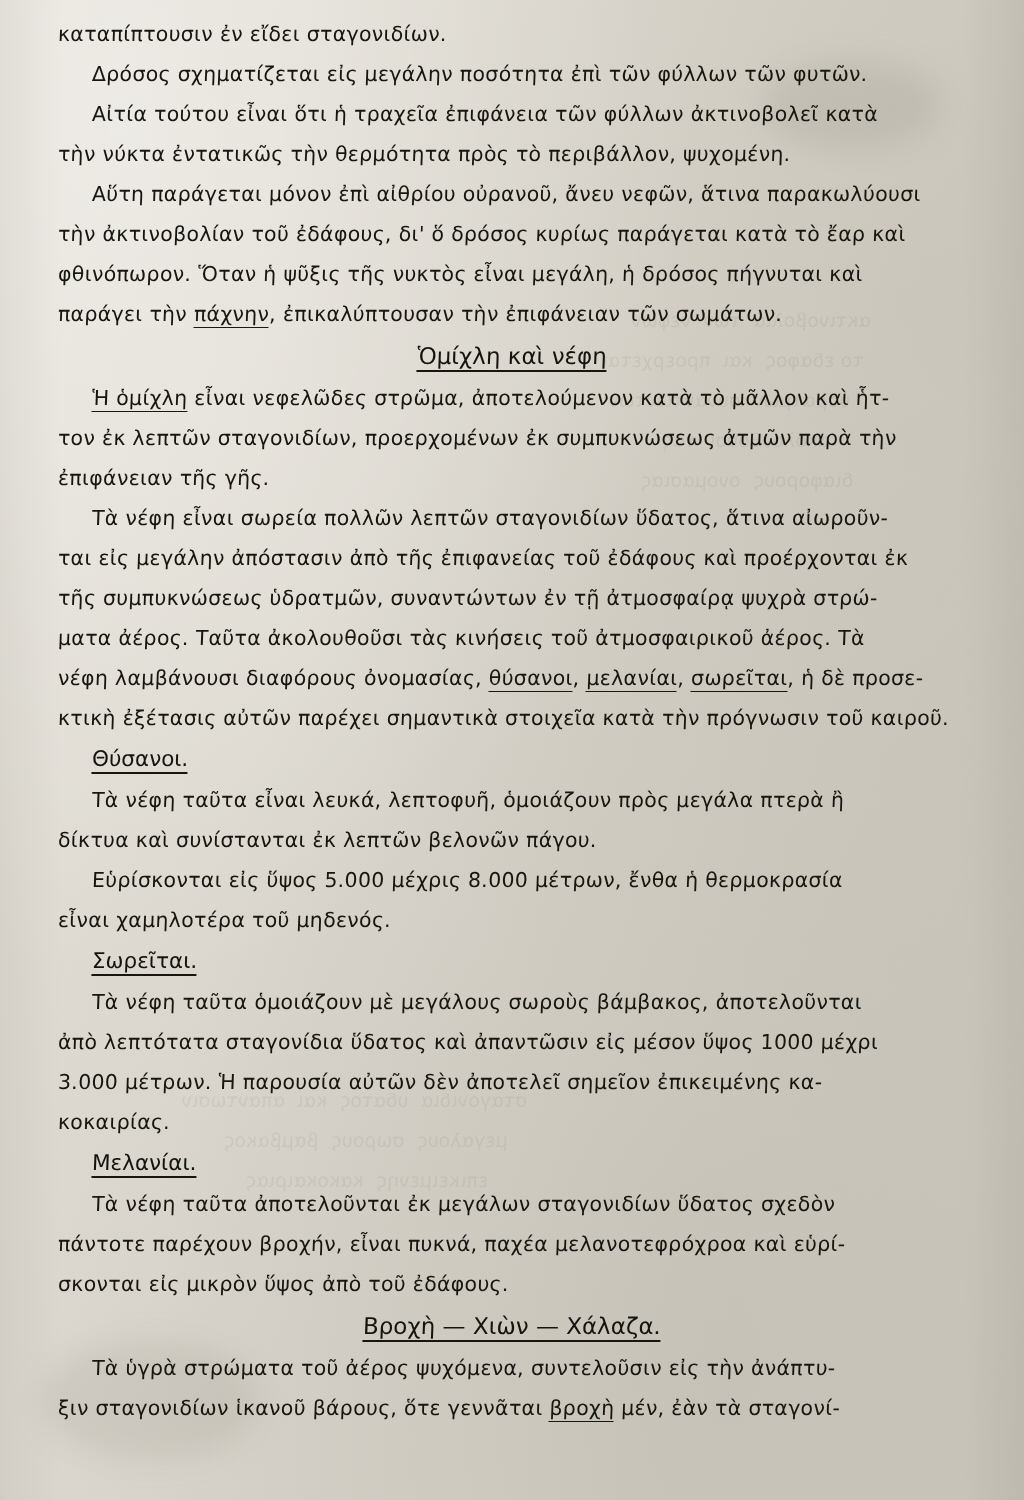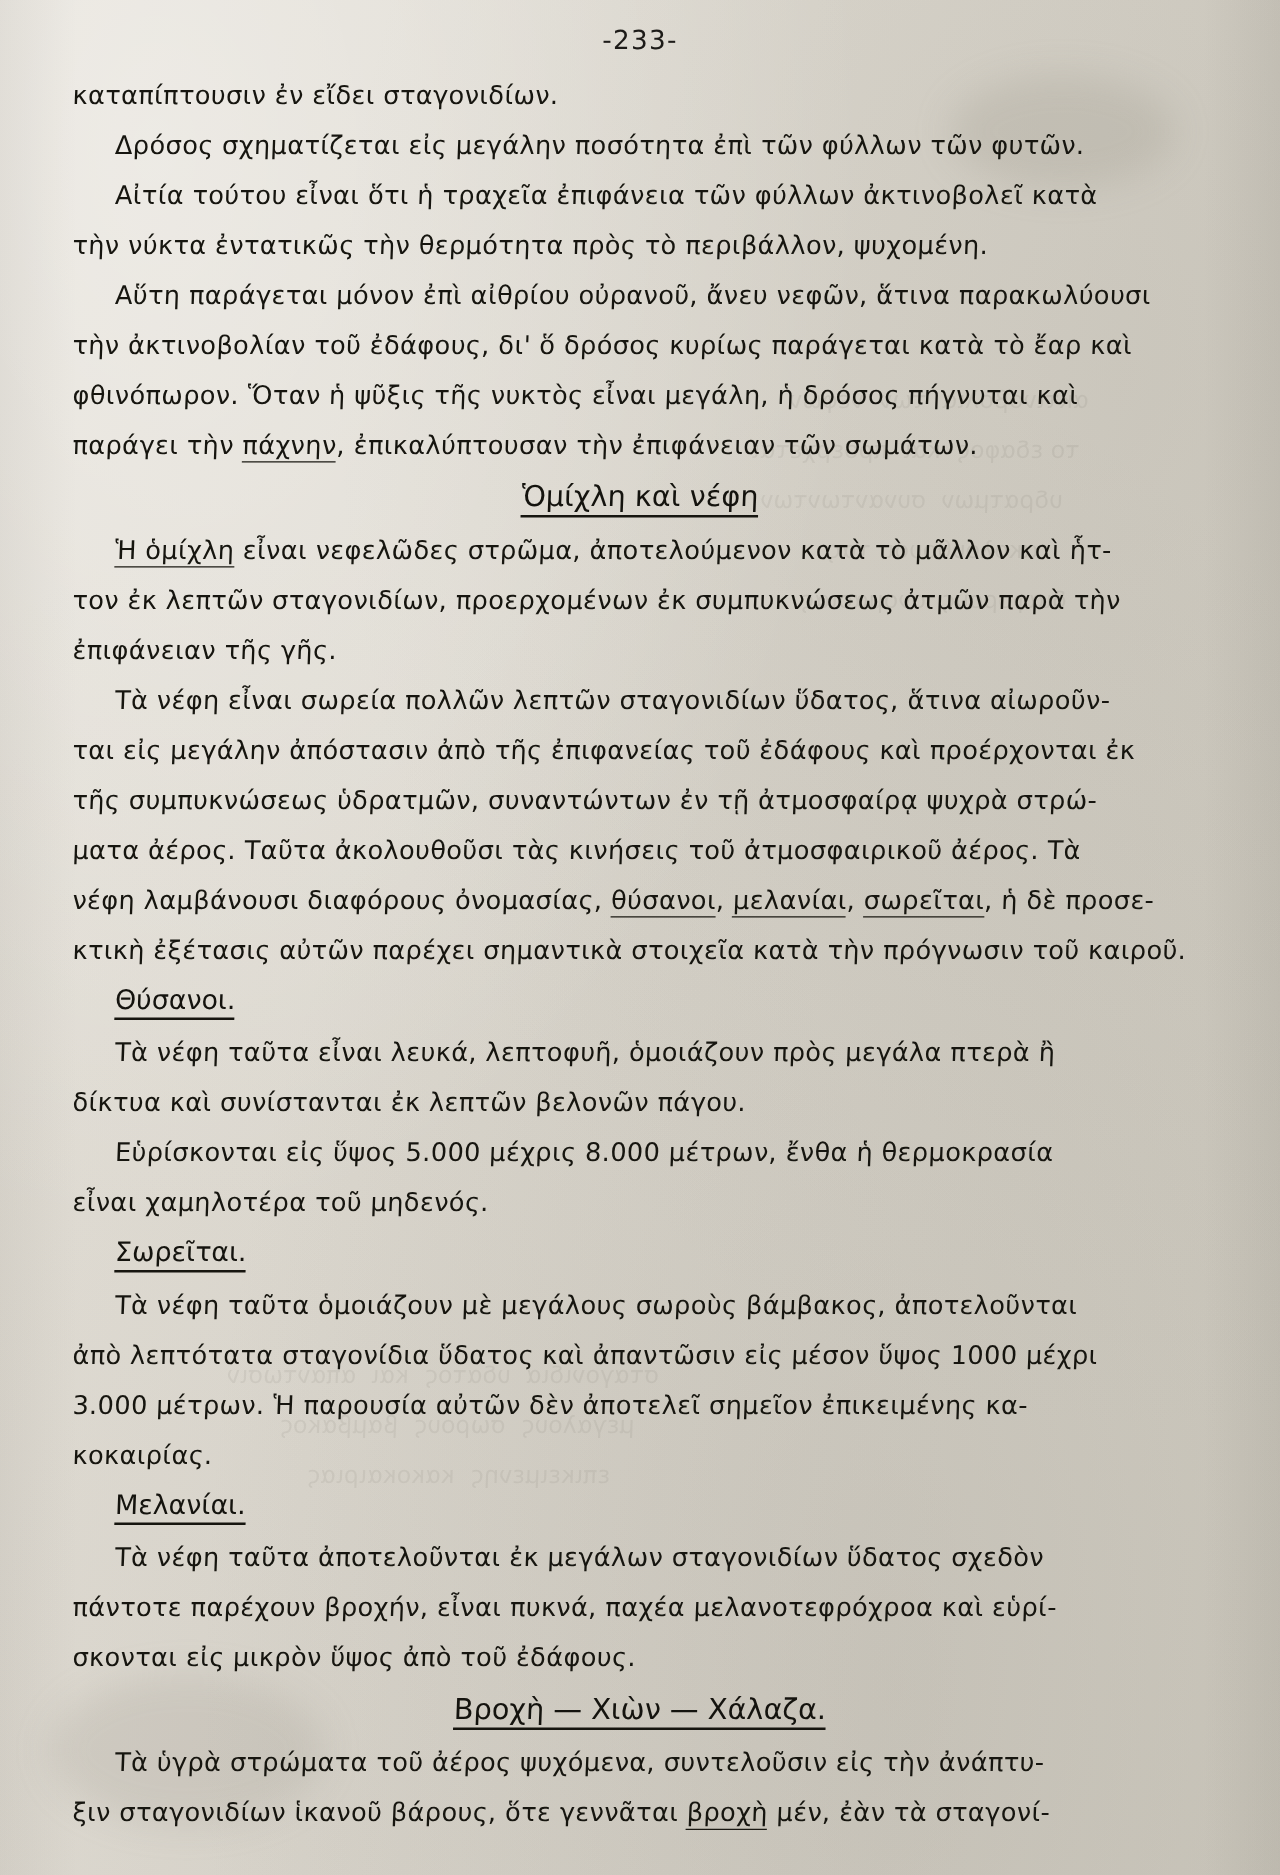--- a/index.html
+++ b/index.html
@@ -127,21 +127,20 @@
   διαφορους  ονομασιας</div>
   <div class="ghost" style="left:180px; top:1080px;">σταγονιδια  υδατος  και  απαντωσιν
    μεγαλους  σωρους  βαμβακος
       επικειμενης  κακοκαιριας</div>
 
   <div class="smudge" style="left:760px; top:60px; width:180px; height:90px; background:rgba(150,145,133,0.22);"></div>
   <div class="smudge" style="left:40px; top:1340px; width:220px; height:120px; background:rgba(150,145,133,0.18);"></div>
 
   <div class="content">
 
-    <div class="page-number">-233-</div>
 
     <div class="line">καταπίπτουσιν ἐν εἴδει σταγονιδίων.</div>
     <div class="line indent">Δρόσος σχηματίζεται εἰς μεγάλην ποσότητα ἐπὶ τῶν φύλλων τῶν φυτῶν.</div>
     <div class="line indent">Αἰτία τούτου εἶναι ὅτι ἡ τραχεῖα ἐπιφάνεια τῶν φύλλων ἀκτινοβολεῖ κατὰ</div>
     <div class="line">τὴν νύκτα ἐντατικῶς τὴν θερμότητα πρὸς τὸ περιβάλλον, ψυχομένη.</div>
     <div class="line indent">Αὕτη παράγεται μόνον ἐπὶ αἰθρίου οὐρανοῦ, ἄνευ νεφῶν, ἅτινα παρακωλύουσι</div>
     <div class="line">τὴν ἀκτινοβολίαν τοῦ ἐδάφους, δι' ὅ δρόσος κυρίως παράγεται κατὰ τὸ ἔαρ καὶ</div>
     <div class="line">φθινόπωρον. Ὅταν ἡ ψῦξις τῆς νυκτὸς εἶναι μεγάλη, ἡ δρόσος πήγνυται καὶ</div>
     <div class="line">παράγει τὴν <span class="u">πάχνην</span>, ἐπικαλύπτουσαν τὴν ἐπιφάνειαν τῶν σωμάτων.</div>
 

